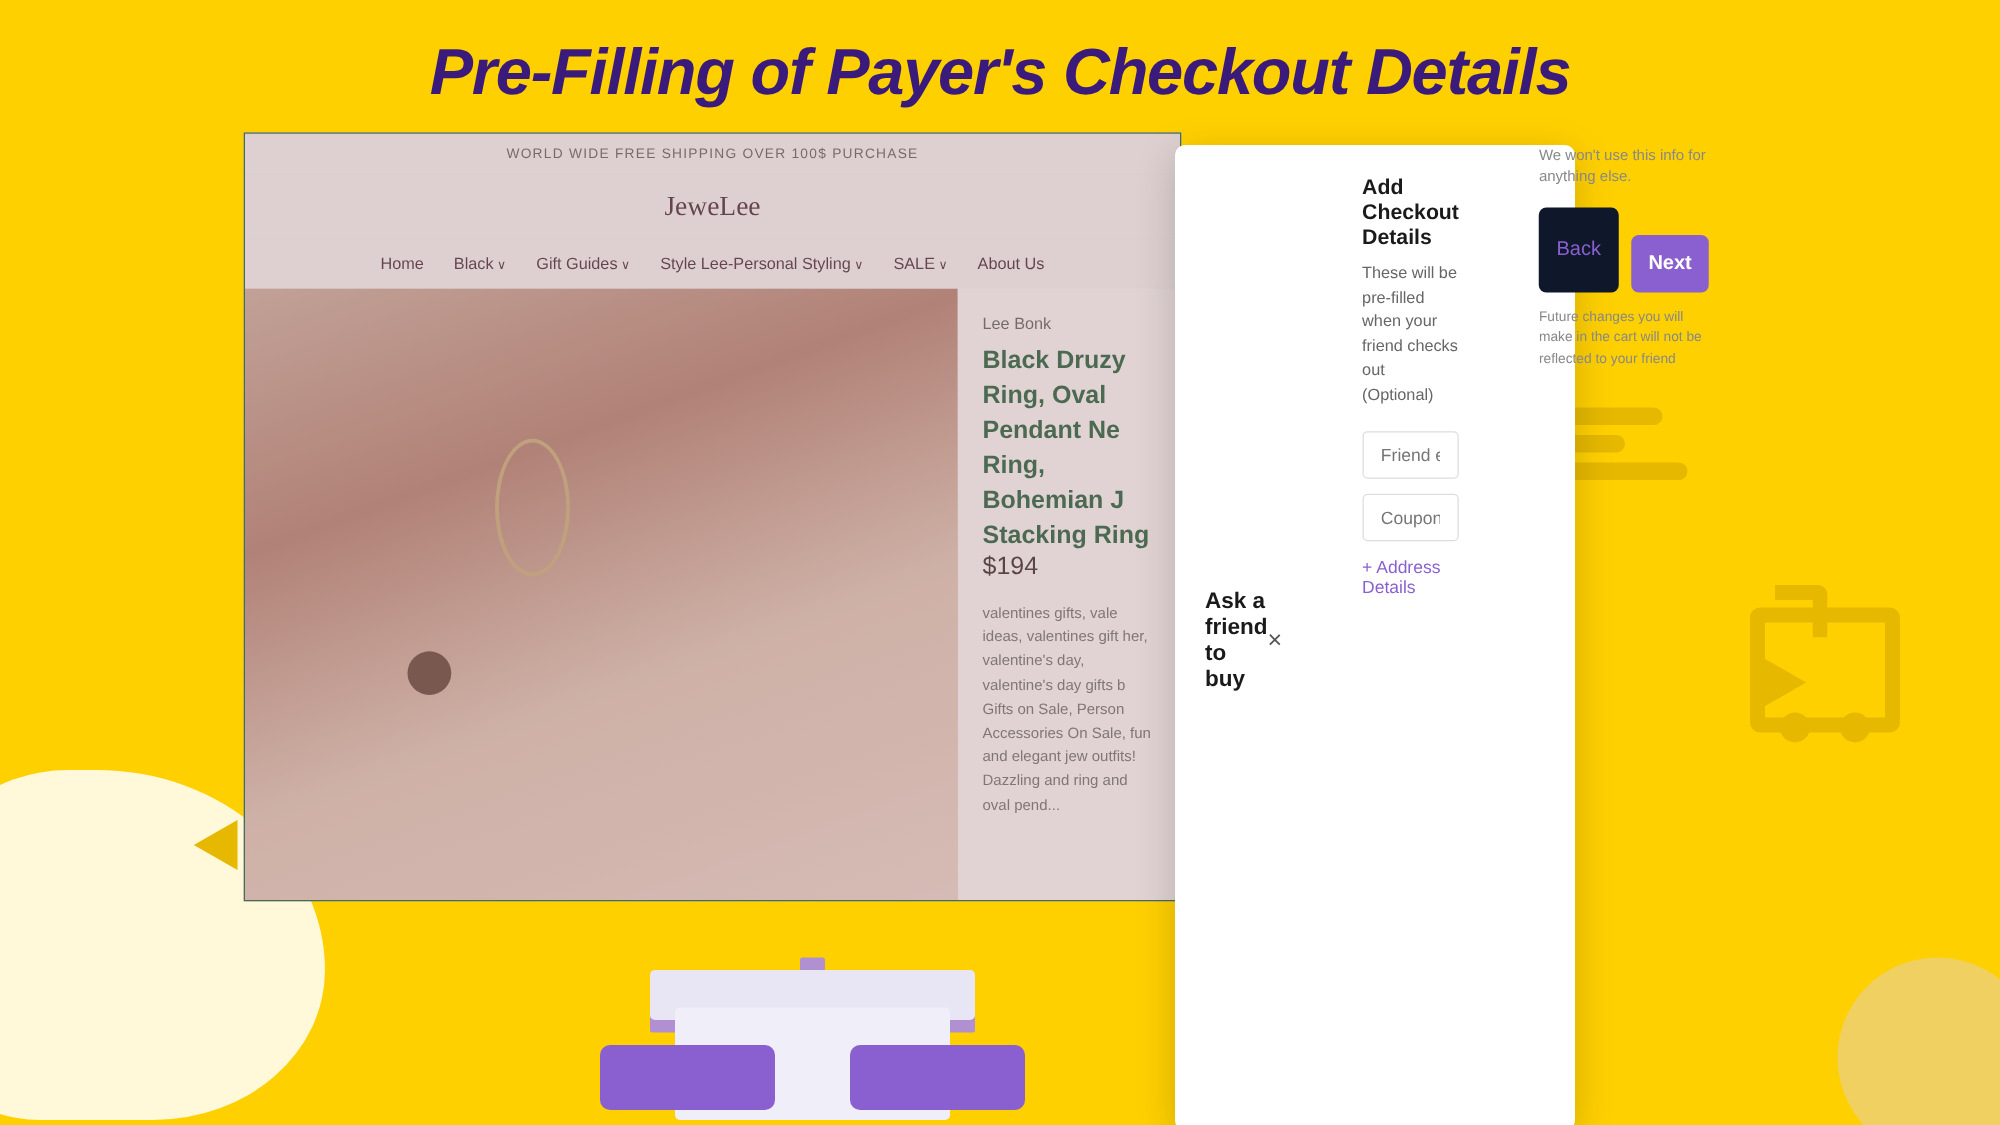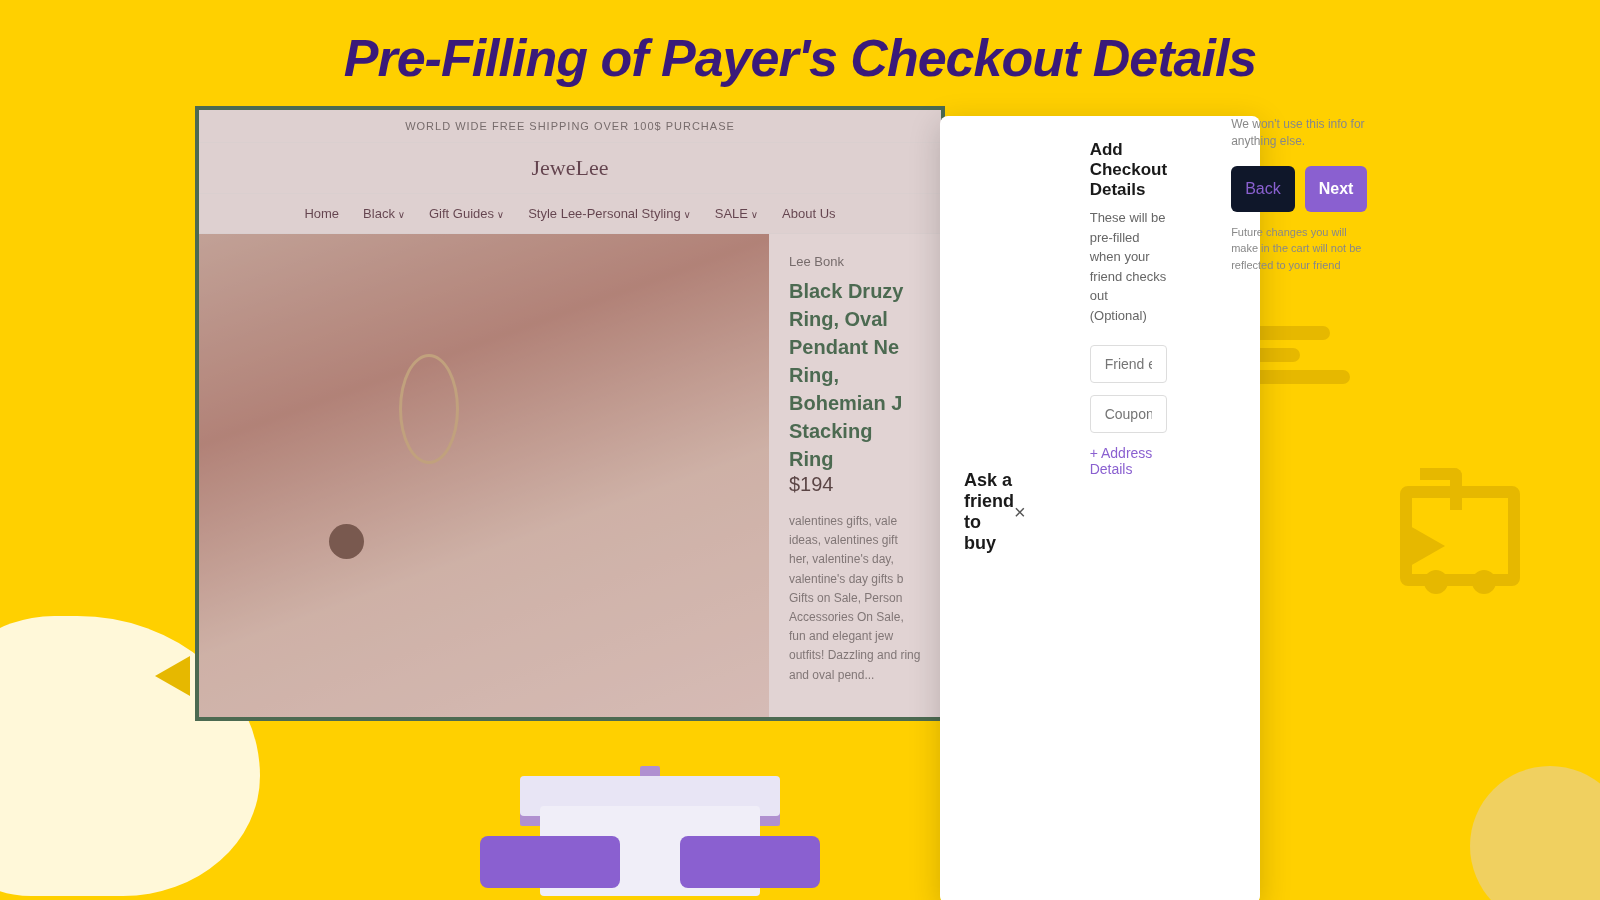--- a/index.html
+++ b/index.html
@@ -31,21 +31,21 @@
     }
 
     
     .shop-bg {
       position: absolute;
       left: 195px;
       top: 0;
       width: 750px;
       height: 615px;
       background: #f5f0f0;
-      border: 4px solid #14532d;
+      border: 1px solid #14532d;
       overflow: hidden;
     }
 
     .shop-banner {
       background: #f5f0f0;
       text-align: center;
       padding: 10px;
       font-size: 11px;
       color: #555;
       letter-spacing: 1px;
@@ -286,20 +286,21 @@
     .btn-next {
       flex: 2;
       padding: 14px;
       background: #8a60d0;
       border: none;
       border-radius: 6px;
       font-size: 16px;
       color: #fff;
       cursor: pointer;
       font-weight: 600;
+      margin-top: 22px;
     }
 
     .future-note {
       font-size: 11px;
       color: #888;
       line-height: 1.5;
     }
 
     .deco-shopping-cart {
       position: absolute;

